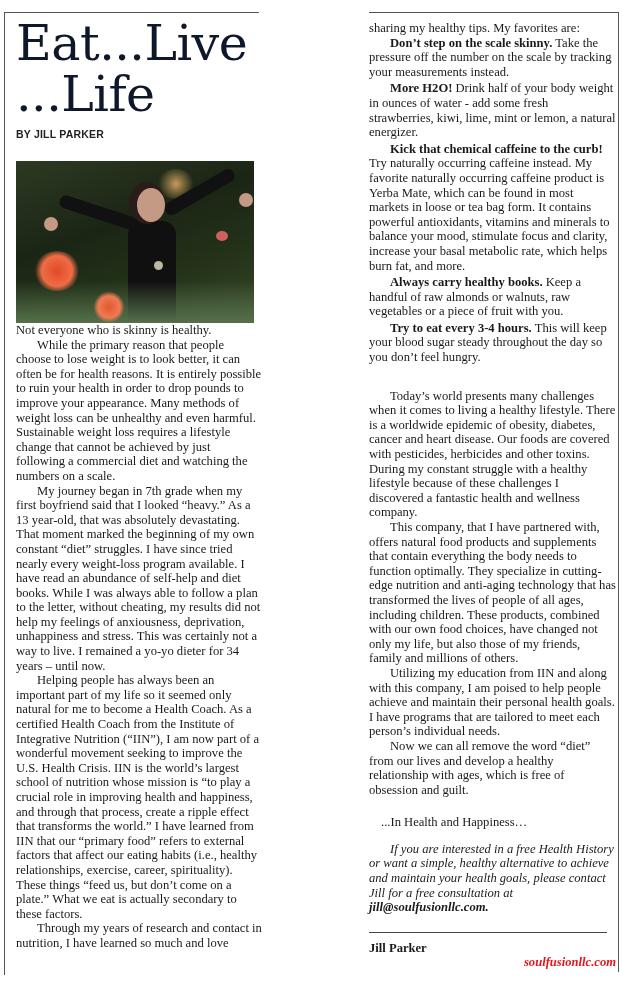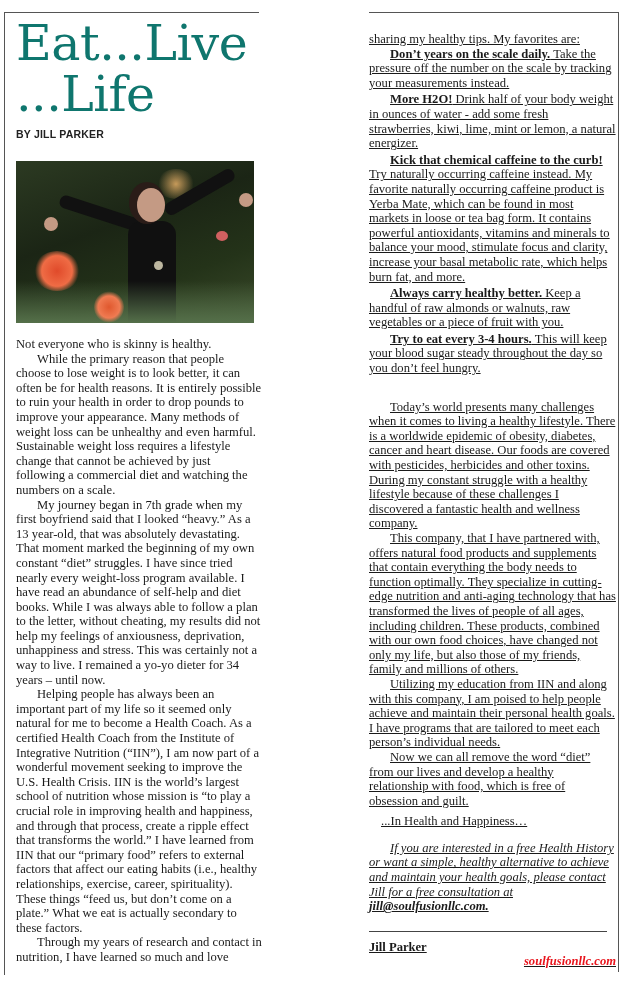--- a/index.html
+++ b/index.html
@@ -4,24 +4,24 @@
   <style>
     html, body { margin:0; padding:0; background:#ffffff; }
     body { width:623px; height:998px; position:relative; overflow:hidden;
            font-family:"Liberation Serif","DejaVu Serif",serif; color:#1a1a1a; }
     .rule-top-left { position:absolute; left:5px; top:12px; width:254px; height:1px; background:#555; }
     .border-left { position:absolute; left:4px; top:12px; width:1px; height:963px; background:#555; }
     .rule-top-right { position:absolute; left:369px; top:12px; width:250px; height:1px; background:#555; }
     .border-right { position:absolute; left:618px; top:12px; width:1px; height:960px; background:#555; }
 
     .col-left { position:absolute; left:16px; top:18px; width:246px; }
-    .col-right { position:absolute; left:369px; top:32px; width:247px;text-decoration:underline; }
+    .col-right { position:absolute; left:369px; top:21px; width:247px; }
 
     .title { font-family:"DejaVu Serif","Liberation Serif",serif; font-weight:normal;
-             font-size:49px; line-height:51px; margin:0; letter-spacing:-0.5px; color:#0f766e; }
+             font-size:49px; line-height:51px; margin:0; letter-spacing:-0.5px; color:#0f172a; }
     .byline { font-family:"Liberation Sans","DejaVu Sans",sans-serif; font-weight:bold;
               font-size:10.5px; margin:8px 0 0 0; color:#222; letter-spacing:0.2px; }
 
     .photo { position:relative; margin-top:21px; width:238px; height:162px; overflow:hidden;
              background:linear-gradient(160deg,#2c3a22 0%,#1b2515 40%,#243319 70%,#3a4a2a 100%); }
     .photo .glow { position:absolute; left:140px; top:8px; width:40px; height:30px; border-radius:50%;
                    background:radial-gradient(circle,#c69a5a 0%,rgba(198,154,90,0) 70%); }
     .photo .body { position:absolute; left:112px; top:60px; width:48px; height:102px; background:#101010; border-radius:14px 14px 0 0; }
     .photo .head { position:absolute; left:121px; top:27px; width:28px; height:34px; border-radius:50%; background:#c49a84; box-shadow:-4px -2px 0 4px #2a1c18; }
     .photo .arm-l { position:absolute; left:40px; top:58px; width:82px; height:13px; background:#111; transform:rotate(18deg); transform-origin:right center; border-radius:6px; }
@@ -31,29 +31,29 @@
     .photo .pendant { position:absolute; left:138px; top:100px; width:9px; height:9px; border-radius:50%; background:#bdb7a0; }
     .photo .flower1 { position:absolute; left:18px; top:90px; width:46px; height:40px; border-radius:50%;
                       background:radial-gradient(circle,#e04a2a 0%,#ef6c45 50%,rgba(239,108,69,0) 72%); }
     .photo .flower2 { position:absolute; left:78px; top:130px; width:30px; height:32px; border-radius:50%;
                       background:radial-gradient(circle,#e0582e 0%,#ef7b52 50%,rgba(239,123,82,0) 72%); }
     .photo .flower3 { position:absolute; left:200px; top:70px; width:12px; height:10px; border-radius:50%; background:#d06060; }
     .photo .bush { position:absolute; left:0; top:120px; width:238px; height:42px;
                    background:linear-gradient(180deg,rgba(70,95,50,0) 0%,#55704a 100%); }
 
     .body-text { font-size:12.6px; line-height:14.6px; margin:0; text-align:left; }
-    .col-left .body-text { margin-top:14px; }
+    .col-left .body-text { margin-top:0; }
     p { margin:0; }
     .indent { text-indent:21px; }
     .tip { margin-top:2px; }
     .tip-first { margin-top:0; }
     .tip b, .lead { font-weight:bold; }
     .gap { margin-top:24px; }
     .italic-note { font-style:italic; margin-top:12px; }
-    .signoff { margin-top:6px; text-indent:12px; }
+    .signoff { margin-top:18px; text-indent:12px; }
     .sig-rule { width:238px; height:1px; background:#444; margin-top:17px; }
     .sig-name { font-weight:bold; font-size:12.6px; margin-top:8px; line-height:14px; }
     .sig-site { font-weight:bold; font-style:italic; font-size:12.6px; color:#e8141c; line-height:14px;text-align:right; }
   </style>
 </head>
 <body>
 
 <div class="rule-top-left"></div>
 <div class="border-left"></div>
 <div class="rule-top-right"></div>
@@ -86,30 +86,30 @@
     <p class="indent">While the primary reason that people choose to lose weight is to look better, it can often be for health reasons.  It is entirely possible to ruin your health in order to drop pounds to improve your appearance.  Many methods of weight loss can be unhealthy and even harmful.  Sustainable weight loss requires a lifestyle change that cannot be achieved by just following a commercial diet and watching the numbers on a scale.</p>
     <p class="indent">My journey began in 7th grade when my first boyfriend said that I looked “heavy.”  As a 13 year-old, that was absolutely devastating. That moment marked the beginning of my own constant “diet” struggles. I have since tried nearly every weight-loss program available.  I have read an abundance of self-help and diet books.  While I was always able to follow a plan to the letter, without cheating, my results did not help my feelings of anxiousness, deprivation, unhappiness and stress.  This was certainly not a way to live.  I remained a yo-yo dieter for 34 years – until now.</p>
     <p class="indent">Helping people has always been an important part of my life so it seemed only natural for me to become a Health Coach.  As a certified Health Coach from the Institute of Integrative Nutrition (“IIN”), I am now part of a wonderful movement seeking to improve the U.S. Health Crisis.  IIN is the world’s largest school of nutrition whose mission is “to play a crucial role in improving health and happiness, and through that process, create a ripple effect that transforms the world.” I have learned from IIN that our “primary food” refers to external factors that affect our eating habits (i.e., healthy relationships, exercise, career, spirituality).  These things “feed us, but don’t come on a plate.”  What we eat is actually secondary to these factors.</p>
     <p class="indent">Through my years of research and contact in nutrition, I have learned so much and love</p>
   </div>
 </div>
 
 <div class="col-right">
   <div class="body-text">
     <p>sharing my healthy tips. My favorites are:</p>
-    <p class="indent tip-first"><b>Don’t years on the scale daily.</b><span>  Take the pressure off the number on the scale by tracking your measurements instead.</span></p>
+    <p class="indent tip-first"><b>Don’t step on the scale skinny.</b><span>  Take the pressure off the number on the scale by tracking your measurements instead.</span></p>
     <p class="indent tip"><b>More H2O!</b><span>  Drink half of your body weight in ounces of water - add some fresh strawberries, kiwi, lime, mint or lemon, a natural energizer.</span></p>
     <p class="indent tip"><b>Kick that chemical caffeine to the curb!</b><span> Try naturally occurring caffeine instead. My favorite naturally occurring caffeine product is Yerba Mate, which can be found in most markets in loose or tea bag form.  It contains powerful antioxidants, vitamins and minerals to balance your mood, stimulate focus and clarity, increase your basal metabolic rate, which helps burn fat, and more.</span></p>
-    <p class="indent tip"><b>Always carry healthy better.</b><span>  Keep a handful of raw almonds or walnuts, raw vegetables or a piece of fruit with you.</span></p>
+    <p class="indent tip"><b>Always carry healthy books.</b><span>  Keep a handful of raw almonds or walnuts, raw vegetables or a piece of fruit with you.</span></p>
     <p class="indent tip"><b>Try to eat every 3-4 hours.</b><span> This will keep your blood sugar steady throughout the day so you don’t feel hungry.</span></p>
 
     <p class="indent gap">Today’s world presents many challenges when it comes to living a healthy lifestyle. There is a worldwide epidemic of obesity, diabetes, cancer and heart disease.  Our foods are covered with pesticides, herbicides and other toxins.  During my constant struggle with a healthy lifestyle because of these challenges I discovered a fantastic health and wellness company.</p>
     <p class="indent">This company, that I have partnered with, offers natural food products and supplements that contain everything the body needs to function optimally.  They specialize in cutting-edge nutrition and anti-aging technology that has transformed the lives of people of all ages, including children. These products, combined with our own food choices, have changed not only my life, but also those of my friends, family and millions of others.</p>
     <p class="indent">Utilizing my education from IIN and along with this company, I am poised to help people achieve and maintain their personal health goals.  I have programs that are tailored to meet each person’s individual needs.</p>
-    <p class="indent">Now we can all remove the word “diet” from our lives and develop a healthy relationship with food, which is free of obsession and guilt.</p>
+    <p class="indent">Now we can all remove the word “diet” from our lives and develop a healthy relationship with ages, which is free of obsession and guilt.</p>
 
     <p class="signoff">...In Health and Happiness…</p>
     <p class="indent italic-note"><span>If you are interested in a free Health History or want a simple, healthy alternative to achieve and maintain your health goals, please contact Jill for a free consultation at </span><b>jill@soulfusionllc.com.</b></p>
   </div>
   <div class="sig-rule"></div>
   <div class="sig-name">Jill Parker</div>
   <div class="sig-site">soulfusionllc.com</div>
 </div>
 
 </body></html>

